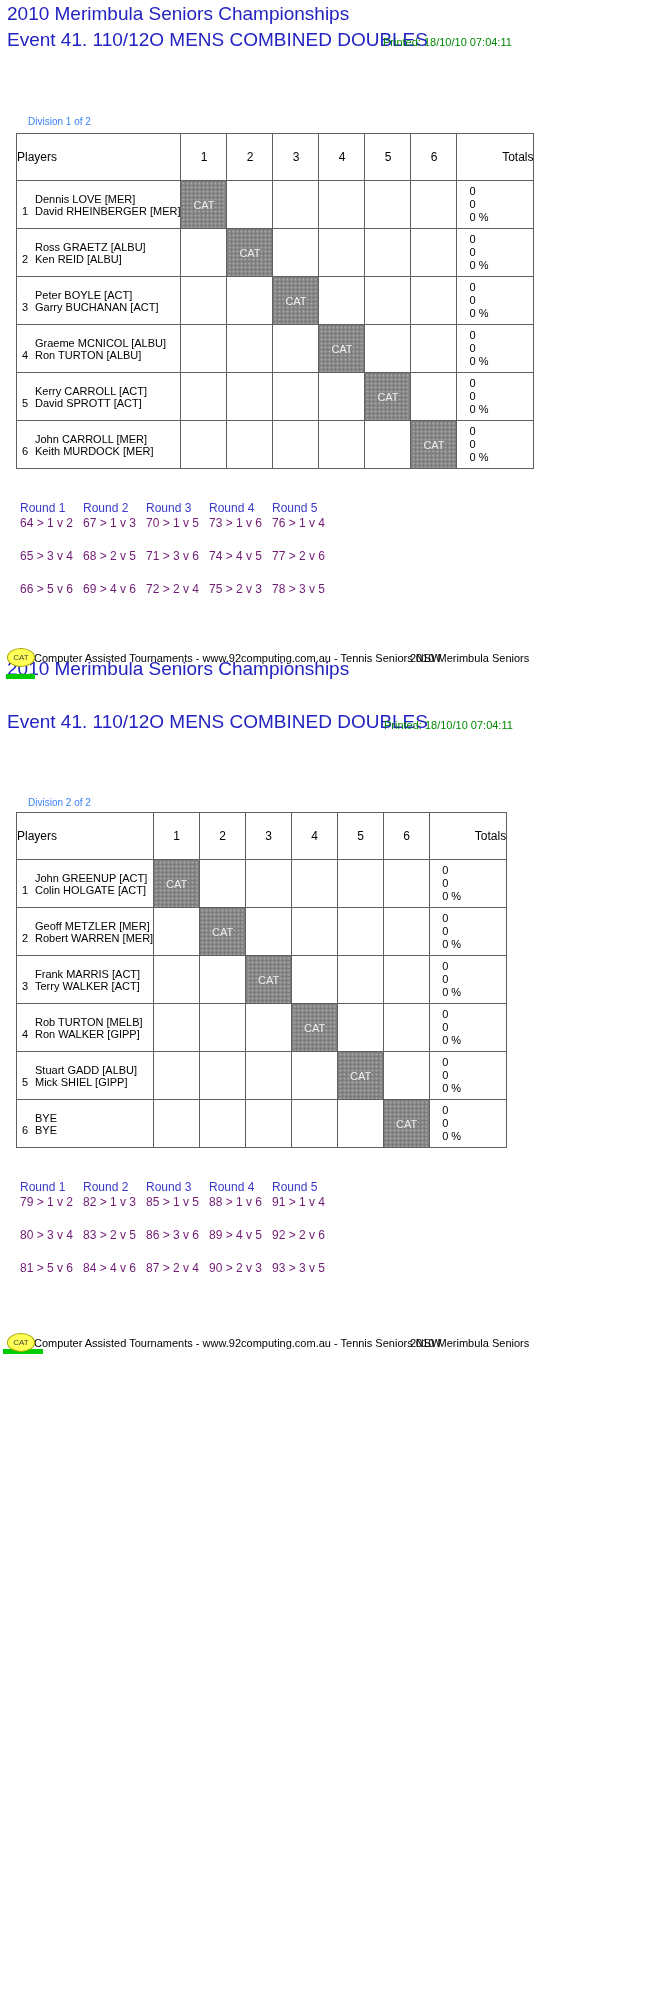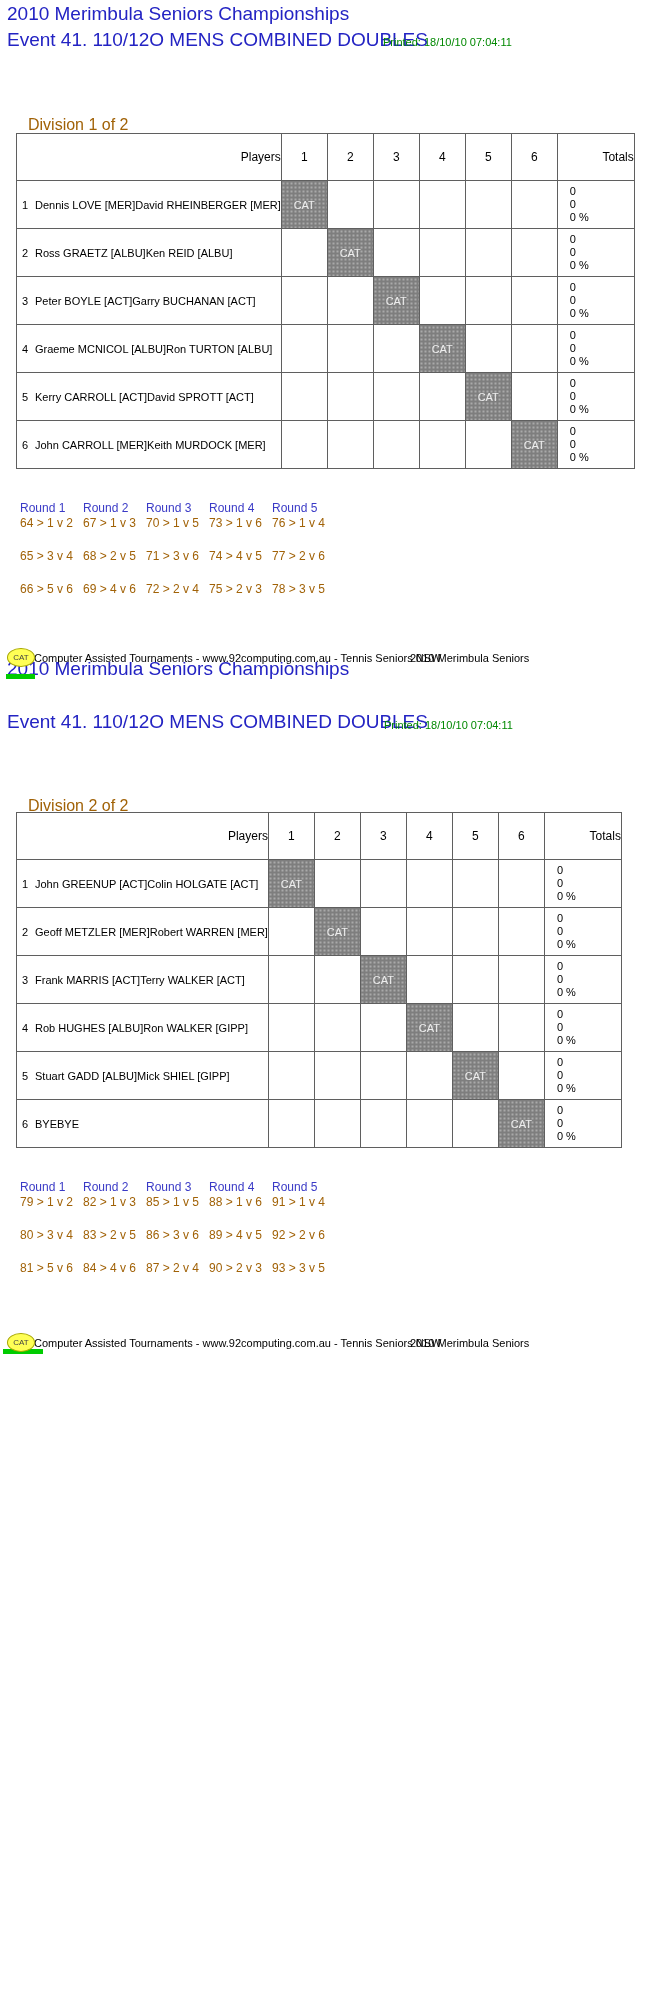--- a/index.html
+++ b/index.html
@@ -3,43 +3,43 @@
 <meta charset="utf-8">
 <style>
   html,body{margin:0;padding:0;background:#ffffff;}
   body{
     width:661px;height:1996px;position:relative;
     font-family:"Liberation Sans", sans-serif;color:#000;
   }
   .abs{position:absolute;}
   .title{font-size:19px;color:#2323c3;white-space:nowrap;}
   .printed{font-size:11px;color:#008800;white-space:nowrap;}
-  .div-label{font-size:16px;color:#a16207;}
+  .div-label{font-size:10px;color:#3b82f6;}
   table.rr{border-collapse:collapse;table-layout:fixed;background:#fff;}
   table.rr td, table.rr th{border:1px solid #5f5f5f;padding:0;font-weight:normal;}
-  th.players-h{width:132px;height:46px;font-size:12px;text-align:right;}
+  th.players-h{width:132px;height:46px;font-size:12px;text-align:left;}
   th.num-h{width:45px;font-size:12px;text-align:center;}
   th.totals-h{width:76px;font-size:12px;text-align:right;}
   td.players-cell{height:47px;vertical-align:middle;}
   .team{display:flex;align-items:flex-end;padding-left:5px;}
   .tnum{width:13px;font-size:11px;flex:0 0 13px;line-height:12px;}
-  .tnames{display:flex;flex-direction:row;font-size:11px;line-height:12px;white-space:nowrap;}
+  .tnames{display:flex;flex-direction:column;font-size:11px;line-height:12px;white-space:nowrap;}
   td.grid{height:47px;}
   td.cat{
     background-color:#7e7e7e;
     background-image:radial-gradient(#a9a9a9 0.8px, rgba(0,0,0,0) 0.9px);
     background-size:4px 4px;
     color:#ededed;font-size:11px;text-align:center;vertical-align:middle;
   }
   td.totals-cell{vertical-align:middle;}
   .totals-lines{padding-left:12px;font-size:11px;line-height:13px;}
   .rounds{display:flex;}
   .round-col{width:63px;}
   .round-name{font-size:12px;color:#3a3ac6;line-height:14px;margin-bottom:2px;white-space:nowrap;}
-  .match{font-size:12px;color:#a16207;line-height:13px;margin-bottom:20px;white-space:nowrap;}
+  .match{font-size:12px;color:#701a75;line-height:13px;margin-bottom:20px;white-space:nowrap;}
   .footer-text{font-size:11px;color:#000;white-space:nowrap;}
   .cat-logo{
     position:absolute;width:26px;height:17px;border-radius:50%;
     background:#ffff55;border:1px solid #a8a800;
     display:flex;align-items:center;justify-content:center;
     font-size:8px;color:#444;z-index:2;
   }
   .green-line{background:#00cc00;z-index:1;}
 </style>
 </head>
@@ -342,21 +342,21 @@
         <div>0</div>
         <div>0 %</div>
           </div>
       </td>
     </tr>
     <tr>
       <td class="players-cell">
         <div class="team">
             <span class="tnum">4</span>
         <span class="tnames">
-              <span>Rob HUGHES [ALBU]</span>
+              <span>Rob TURTON [MELB]</span>
               <span>Ron WALKER [GIPP]</span>
             </span>
           </div>
       </td>
       <td class="grid"></td>
       <td class="grid"></td>
       <td class="grid"></td>
       <td class="grid cat">CAT</td>
       <td class="grid"></td>
       <td class="grid"></td>

